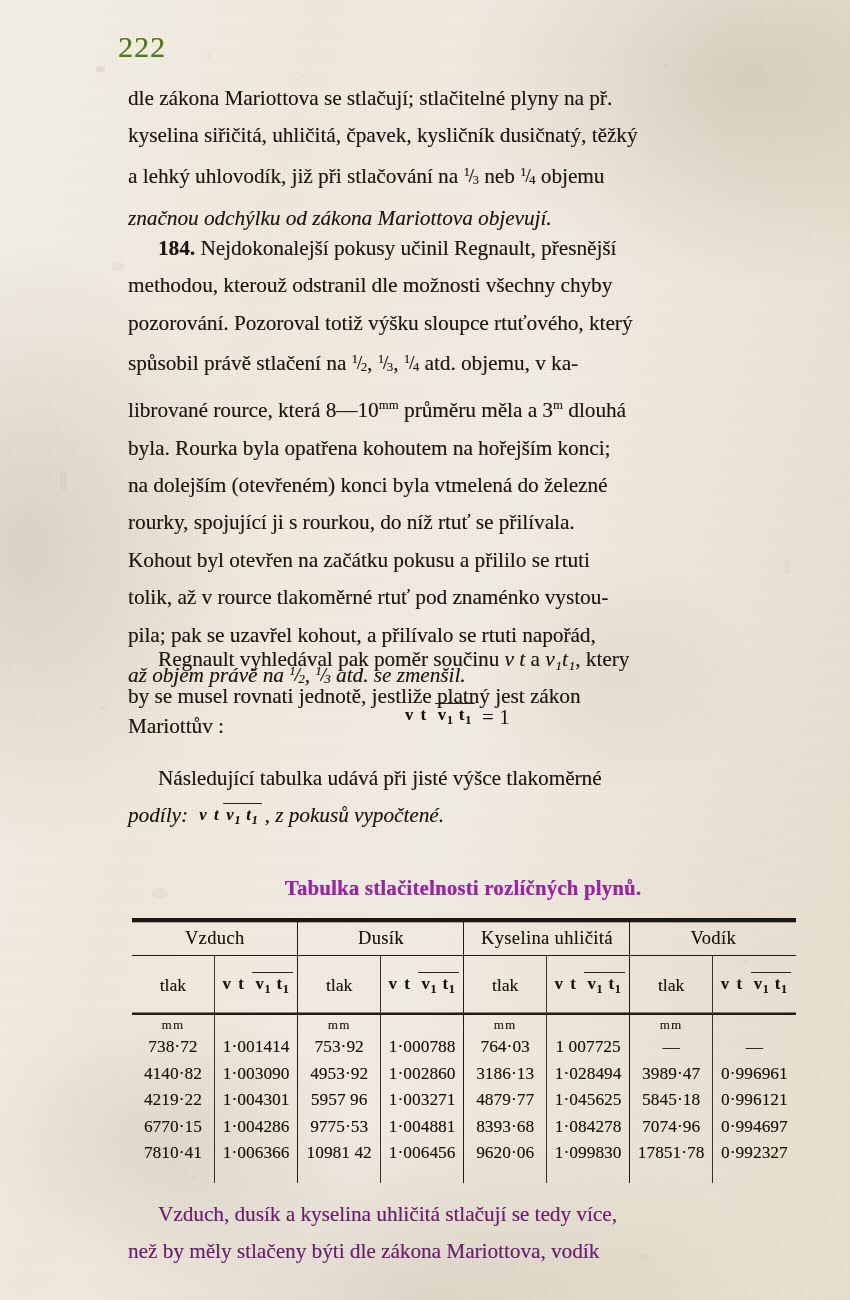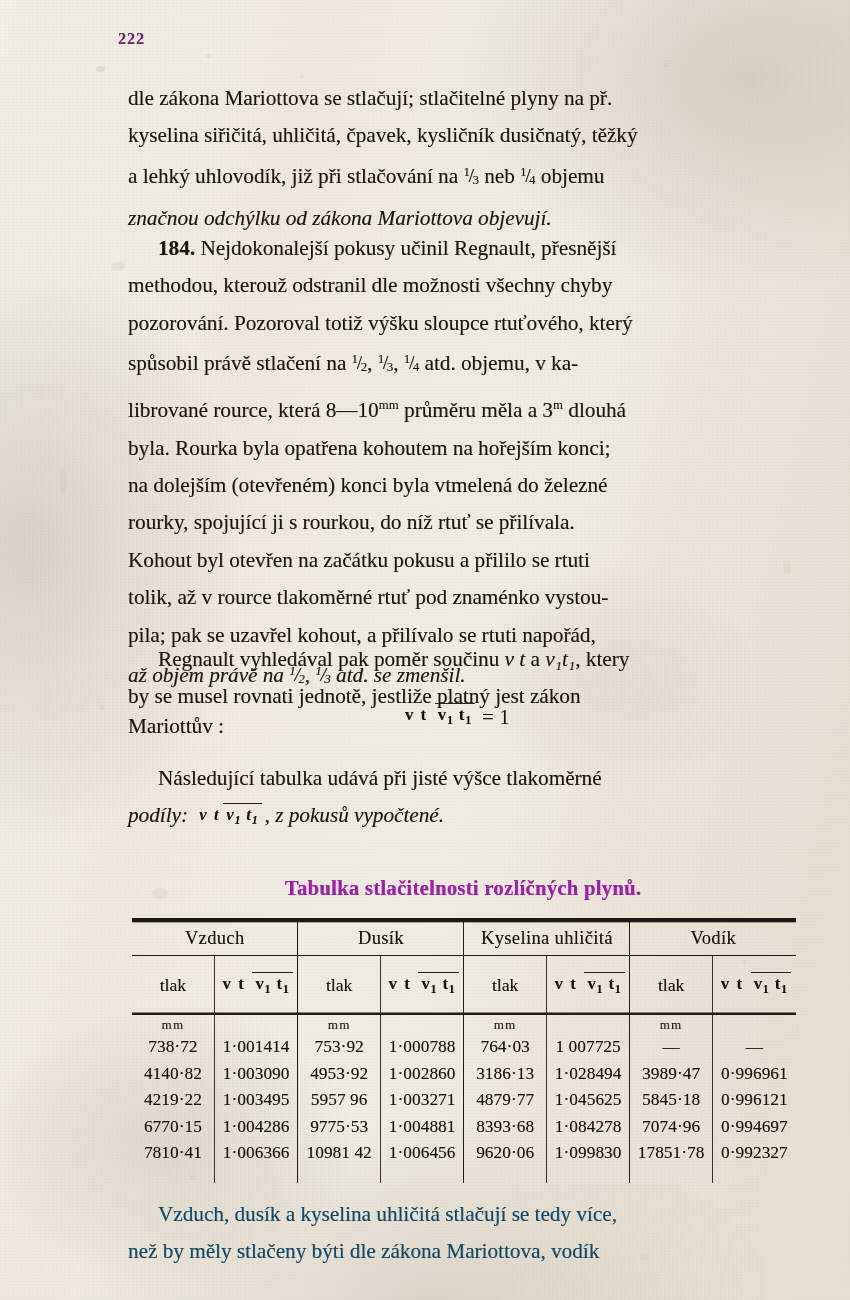--- a/index.html
+++ b/index.html
@@ -47,24 +47,24 @@
     position: absolute;
     inset: 0;
     z-index: 5;
   }
 
   
   .folio {
     position: absolute;
     left: 118px;
     top: 30px;
-    font-size: 16px;
-    font-weight: 700;
+    font-size: 30px;
+    font-weight: 400;
     letter-spacing: 1px;
-    color: #701a75;
+    color: #4d7c0f;
     text-shadow: 0.4px 0.3px 0 rgba(40,30,18,0.35);
   }
 
   
   .body-block {
     position: absolute;
     left: 128px;
     width: 670px;
     font-size: 21.2px;
     line-height: 37.4px;
@@ -257,21 +257,21 @@
 
   
   .bottom-block {
     position: absolute;
     left: 128px;
     width: 670px;
     top: 1196px;
     font-size: 21.2px;
     line-height: 37.4px;
     text-align: justify;
-    color: #0c4a6e;
+    color: #701a75;
     text-shadow: 0.35px 0.25px 0.25px rgba(35,26,14,0.4);
   }
   .bottom-block p { margin: 0; }
 </style>
 </head>
 <body>
 
 <div class="page"></div>
 <div class="grain"></div>
 
@@ -430,21 +430,21 @@
           <td class="num-l sep-l">4953·92</td>
           <td class="num-r sep-l-thin">1·002860</td>
           <td class="num-l sep-l">3186·13</td>
           <td class="num-r sep-l-thin">1·028494</td>
           <td class="num-l sep-l">3989·47</td>
           <td class="num-r sep-l-thin">0·996961</td>
         </tr>
 
         <tr class="data-row">
           <td class="num-l">4219·22</td>
-          <td class="num-r sep-l-thin">1·003495</td>
+          <td class="num-r sep-l-thin">1·004301</td>
           <td class="num-l sep-l">5957 96</td>
           <td class="num-r sep-l-thin">1·003271</td>
           <td class="num-l sep-l">4879·77</td>
           <td class="num-r sep-l-thin">1·045625</td>
           <td class="num-l sep-l">5845·18</td>
           <td class="num-r sep-l-thin">0·996121</td>
         </tr>
 
         <tr class="data-row">
           <td class="num-l">6770·15</td>

